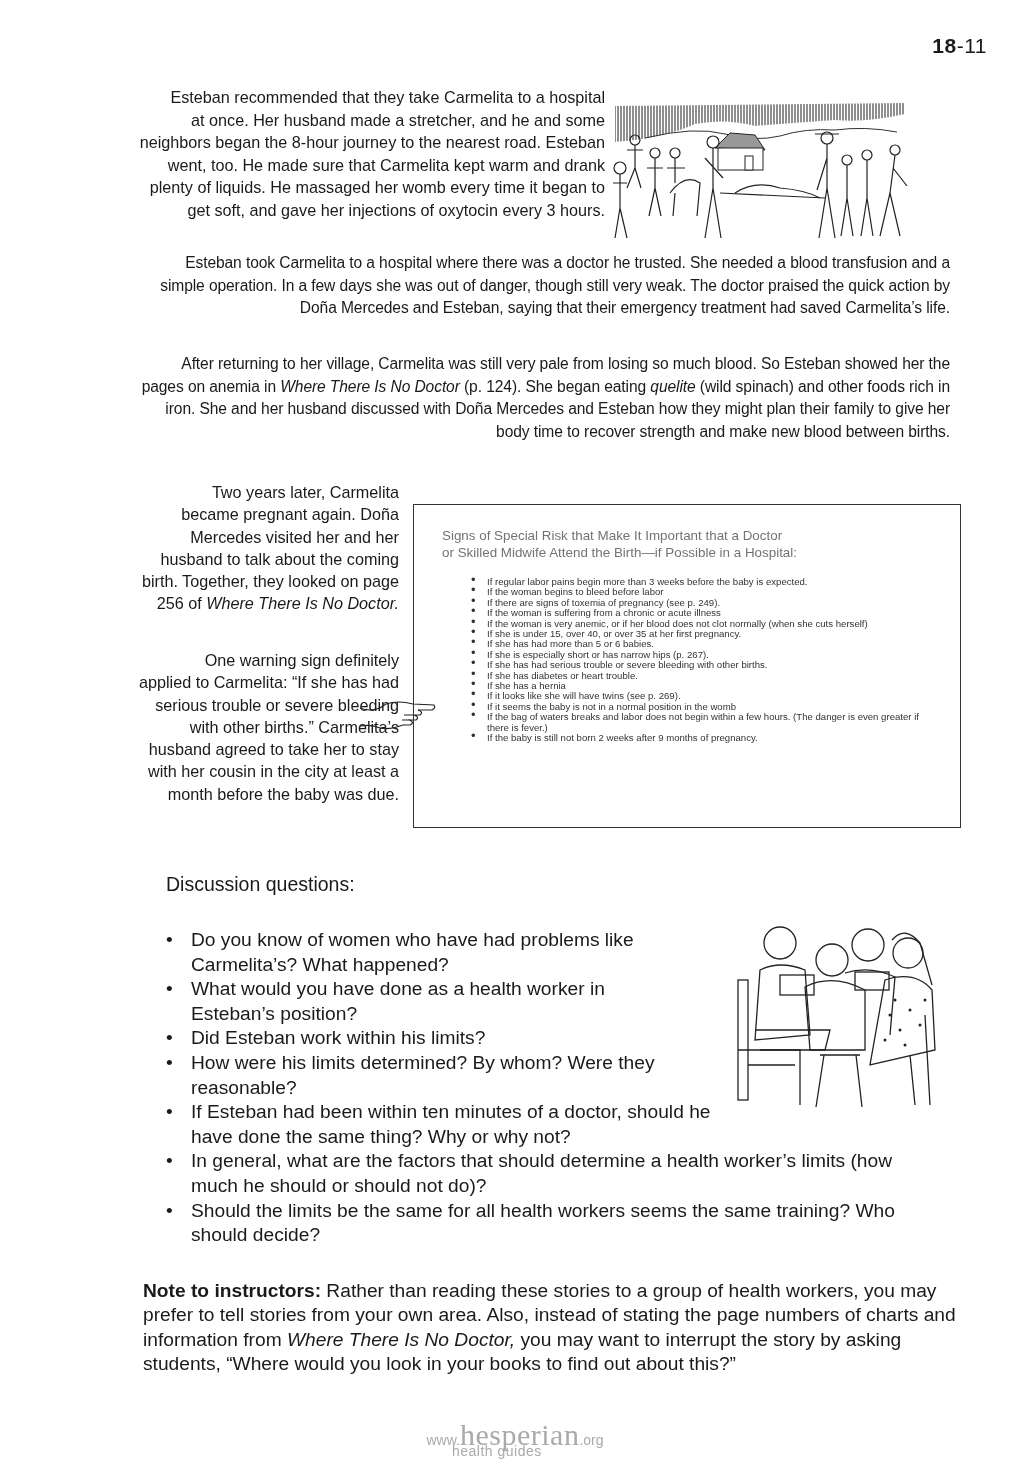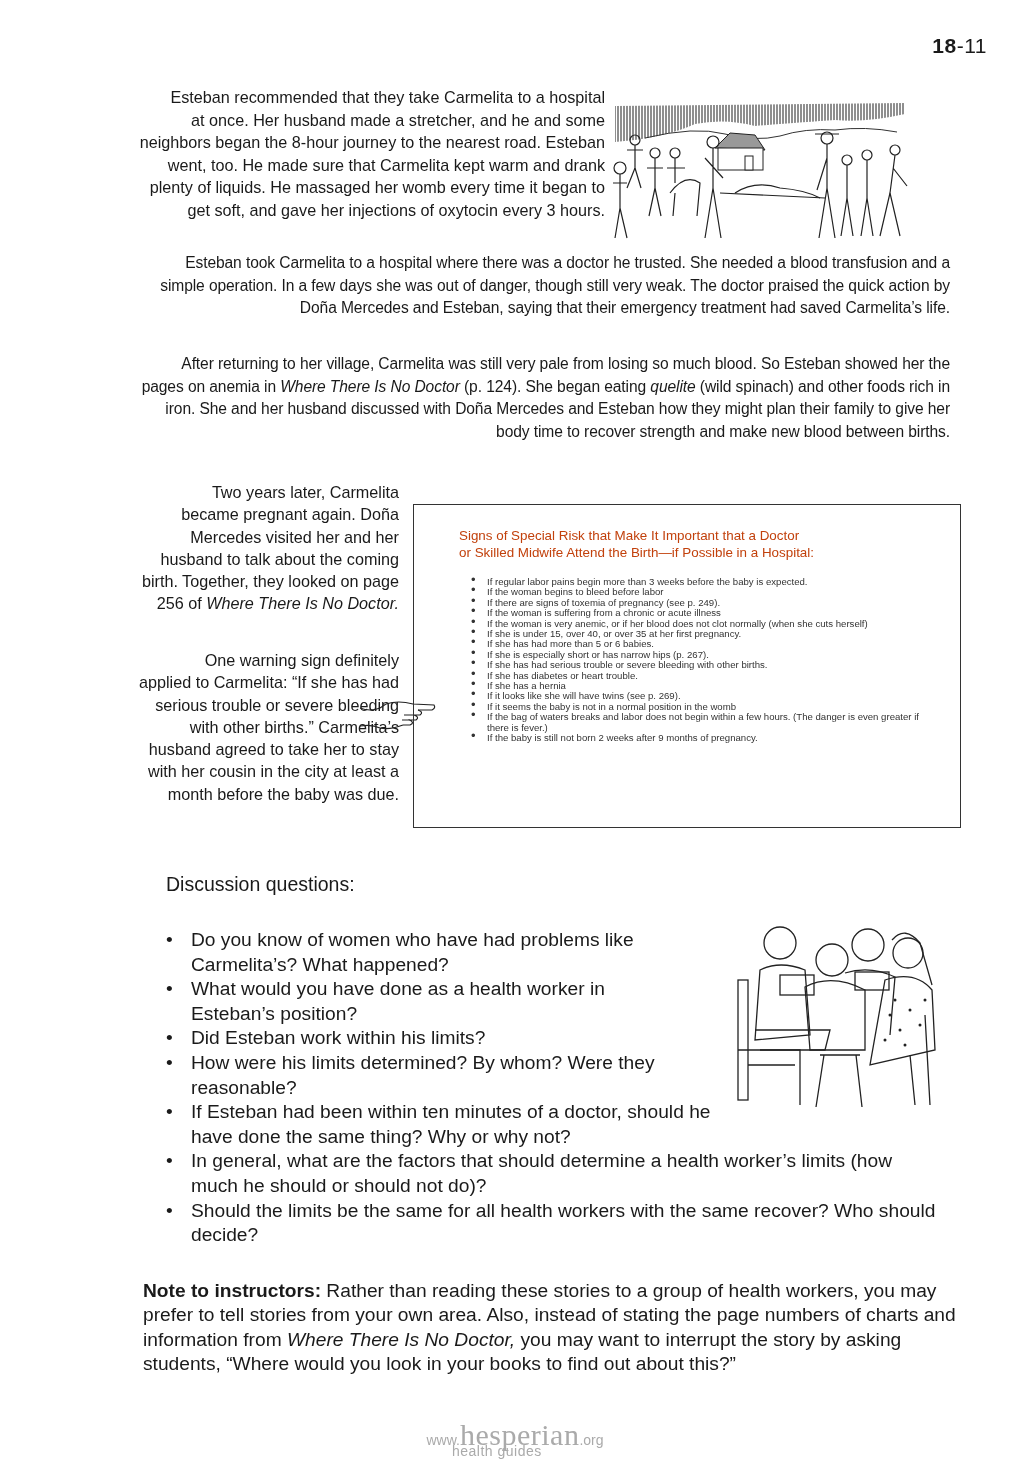--- a/index.html
+++ b/index.html
@@ -12,21 +12,21 @@
   .para .indent { display: inline-block; width: 24px; }
   .p1 { left: 135px; top: 86px; width: 470px; }
   .p2 { left: 135px; top: 252px; width: 815px; font-size: 15.6px; letter-spacing: -0.1px; }
   .p3 { left: 135px; top: 353px; width: 815px; font-size: 15.6px; letter-spacing: -0.1px; }
   .p4 { left: 137px; top: 481px; width: 262px; font-size: 16.2px; line-height: 22.3px; }
   .p5 { left: 137px; top: 649px; width: 262px; font-size: 16.2px; line-height: 22.3px; }
   .bi { font-weight: normal; font-style: italic; }
   .it { font-style: italic; }
   .ill-travel { left: 605px; top: 98px; width: 305px; height: 148px; }
   .risk-box { left: 413px; top: 504px; width: 548px; height: 324px; border: 1.5px solid #333; box-sizing: border-box; }
-  .risk-title { position: absolute; left: 45px; top: 22px; font-size: 13.4px; line-height: 17px; color: #c2410c; }
+  .risk-title { position: absolute; left: 28px; top: 22px; font-size: 13.4px; line-height: 17px; color: #737373; }
   .risk-list { position: absolute; left: 52px; top: 67px; margin: 5px; padding: 0; list-style: none; font-size: 9.6px; line-height: 10.4px; color: #333; width: 460px; }
   .risk-list li { position: relative; padding-left: 16px; }
   .risk-list li::before { content: "\2022"; position: absolute; left: 0; top: -2px; font-size: 13px; }
   .hand { left: 358px; top: 698px; width: 90px; height: 40px; }
   .discussion-heading { left: 166px; top: 873px; font-size: 19.5px; }
   .questions { left: 166px; top: 928px; width: 790px; margin: 0; padding: 0; list-style: none; font-size: 19.2px; line-height: 24.6px; }
   .questions li { position: relative; padding-left: 25px; }
   .questions li::before { content: "\2022"; position: absolute; left: 0; top: 0; }
   .ill-group { left: 720px; top: 915px; width: 220px; height: 195px; }
   .note { left: 143px; top: 1279px; width: 815px; font-size: 19.2px; line-height: 24.3px; }
@@ -123,21 +123,21 @@
 
 <div class="abs discussion-heading">Discussion questions:</div>
 
 <ul class="abs questions">
   <li><span style="display:inline-block;width:520px">Do you know of women who have had problems like Carmelita’s? What happened?</span></li>
   <li><span style="display:inline-block;width:490px">What would you have done as a health worker in Esteban’s position?</span></li>
   <li><span>Did Esteban work within his limits?</span></li>
   <li><span style="display:inline-block;width:500px">How were his limits determined? By whom? Were they reasonable?</span></li>
   <li><span style="display:inline-block;width:540px">If Esteban had been within ten minutes of a doctor, should he have done the same thing? Why or why not?</span></li>
   <li><span style="display:inline-block;width:720px">In general, what are the factors that should determine a health worker’s limits (how much he should or should not do)?</span></li>
-  <li><span style="display:inline-block;width:760px">Should the limits be the same for all health workers with the same recover? Who should decide?</span></li>
+  <li><span style="display:inline-block;width:760px">Should the limits be the same for all health workers seems the same training? Who should decide?</span></li>
 </ul>
 
 <svg class="abs ill-group" viewBox="0 0 220 195">
   <g fill="none" stroke="#222" stroke-width="1.3">
     <rect x="18" y="65" width="10" height="120"></rect>
     <path d="M18 135 L80 135 L80 190 M28 150 L75 150"></path>
     <circle cx="60" cy="28" r="16"></circle>
       <path d="M40 55 Q60 45 85 55 L90 120 L35 125 Z"></path>
     <path d="M35 115 L110 115 L105 135 L40 135"></path>
     <rect x="60" y="60" width="34" height="20"></rect>

